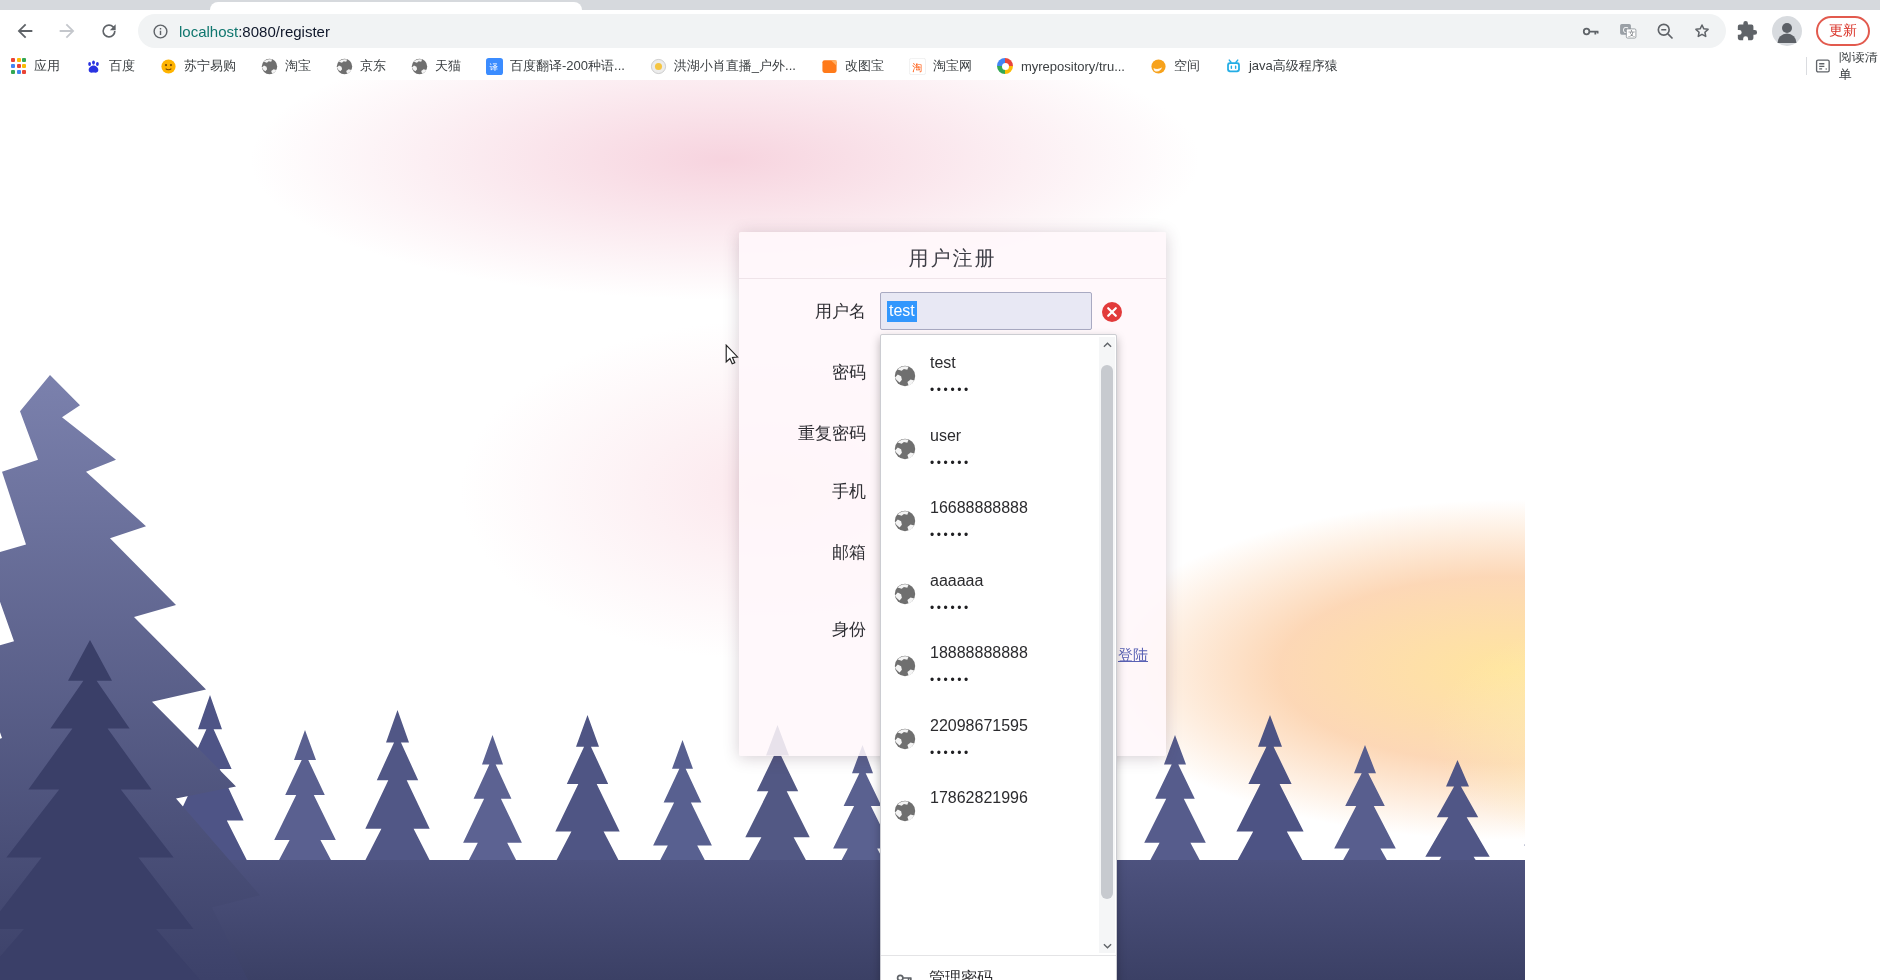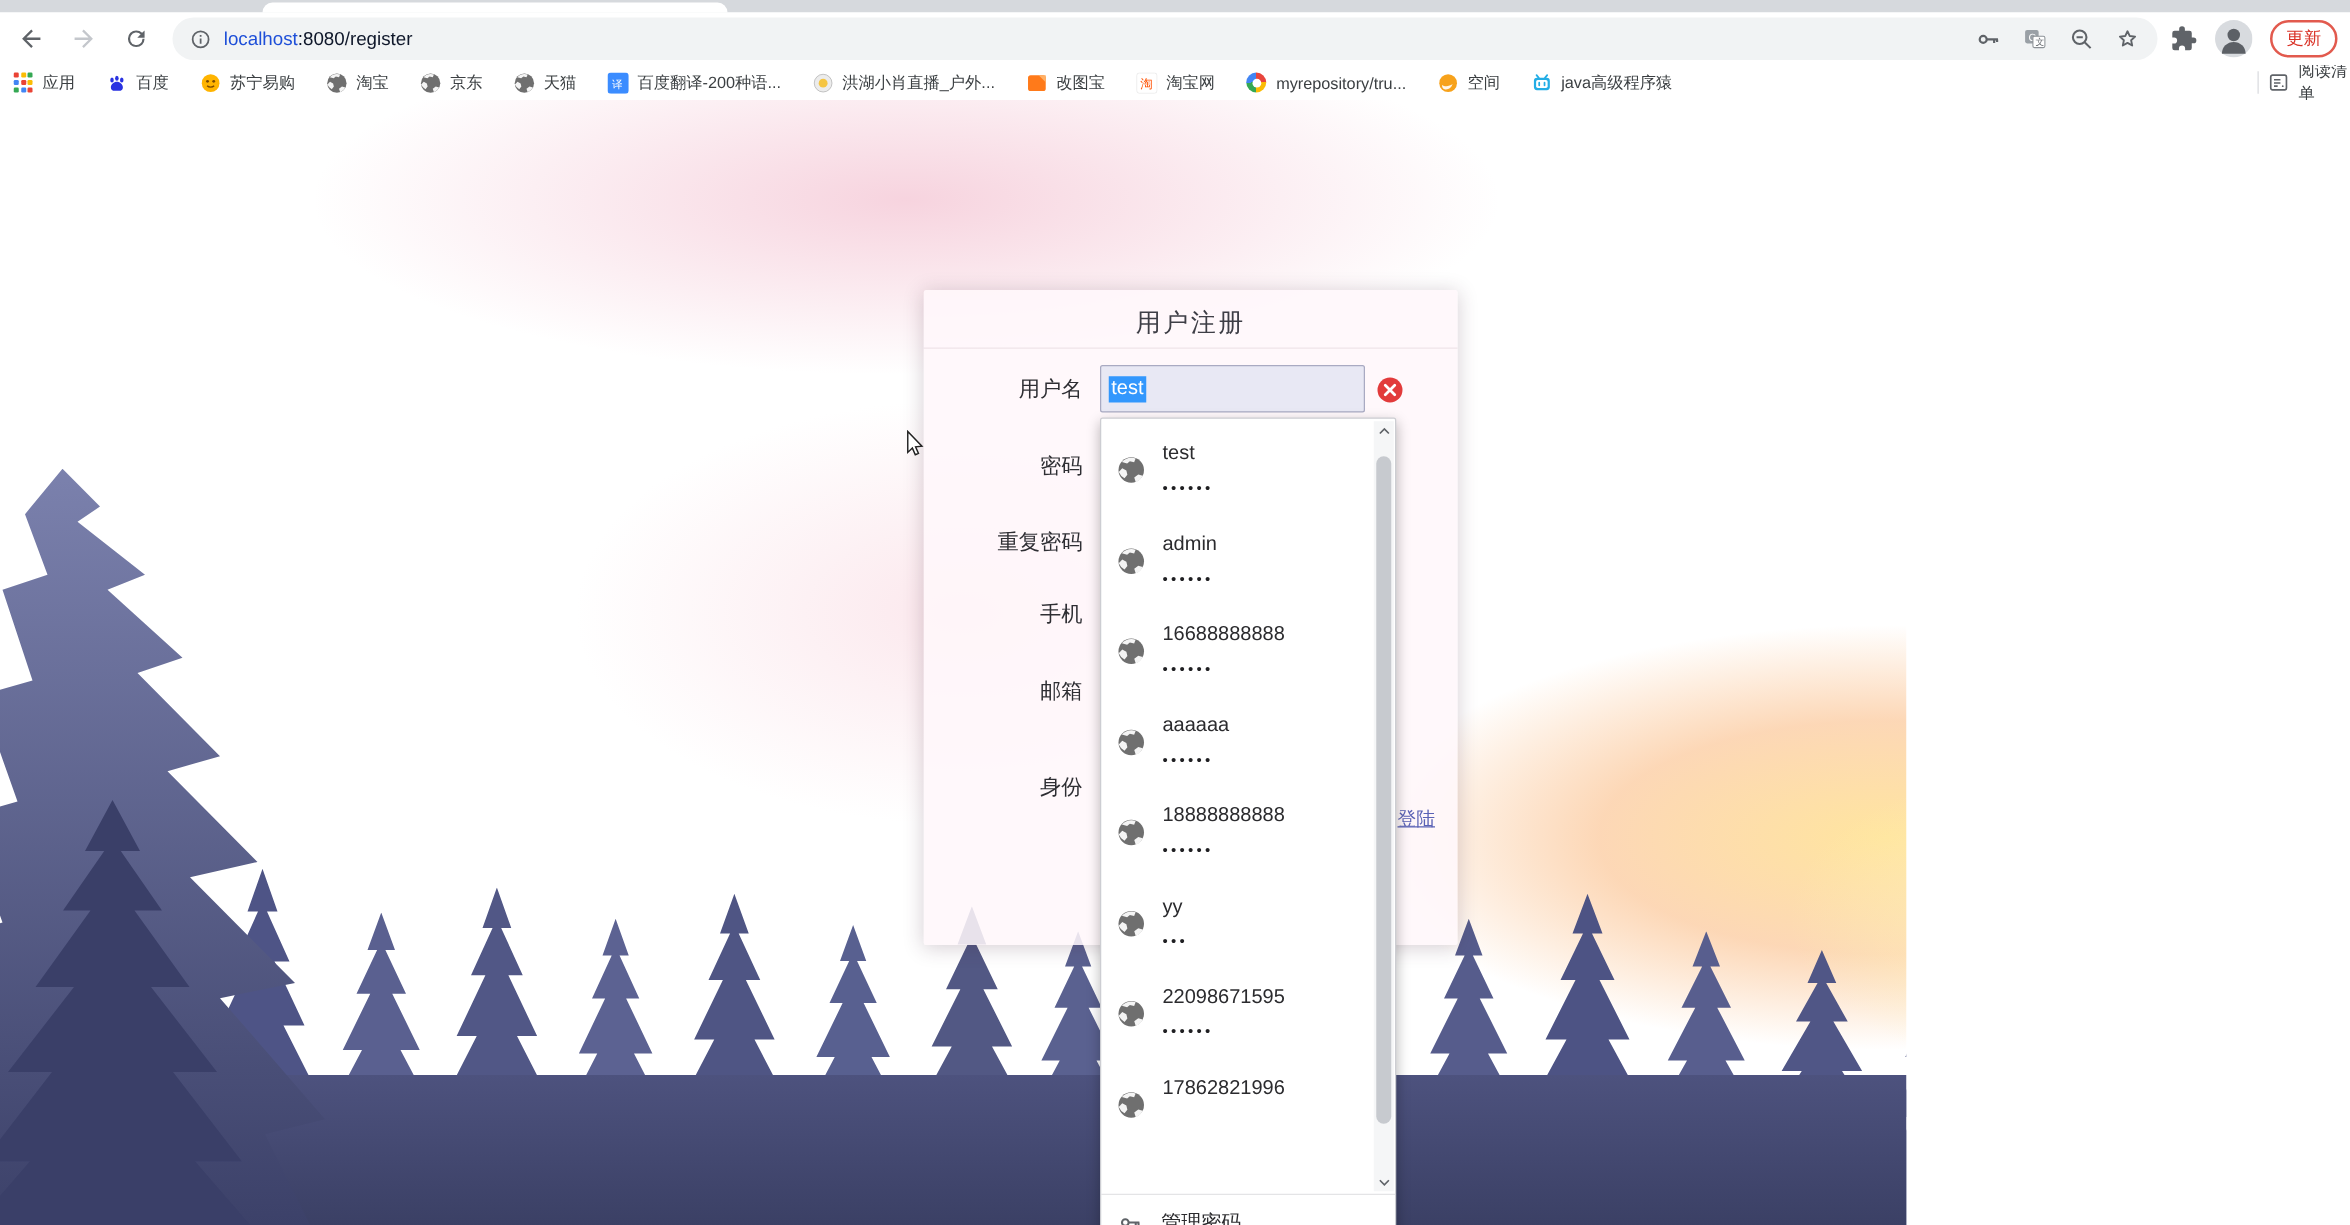--- a/index.html
+++ b/index.html
@@ -6,21 +6,21 @@
   body{width:1880px;height:980px;overflow:hidden;position:relative;
        font-family:"Liberation Sans","DejaVu Sans",sans-serif;background:#fff}
   svg{display:block}
   
   .tabstrip{position:absolute;left:0;top:0;width:1880px;height:10px;background:#d6d9dd}
   .tab{position:absolute;left:210px;top:2px;width:372px;height:8px;background:#fff;border-radius:8px 8px 0 0}
   .toolbar{position:absolute;left:0;top:10px;width:1880px;height:42px;background:#fff;display:flex;align-items:center}
   .navbtn{width:34px;height:34px;border-radius:50%;display:flex;align-items:center;justify-content:center;margin-left:8px;flex:none}
   .urlbar{flex:1;height:34px;margin:0 10px 0 12px;background:#f1f3f4;border-radius:17px;display:flex;align-items:center;padding:0 14px;min-width:0}
   .urltext{font-size:15px;margin-left:10px;white-space:nowrap}
-  .url-host{color:#1d4ed8}
+  .url-host{color:#0f766e}
   .url-path{color:#0f172a}
   .pill-icons{margin-left:auto;display:flex;align-items:center;gap:17px}
   .chrome-right{display:flex;align-items:center;gap:14px;margin-right:10px;flex:none}
   .update-btn{border:2px solid #e25a4e;color:#d93025;font-size:14px;border-radius:16px;padding:4px 11px;background:#fff;white-space:nowrap}
   
   .bookmarks{position:absolute;left:0;top:52px;width:1880px;height:28px;background:#fff;display:flex;align-items:center;padding-left:10px;overflow:hidden}
   .bm{display:flex;align-items:center;gap:7px;margin-right:25px;white-space:nowrap;flex:none}
   .bm-label{font-size:13px;color:#3c4043}
   .fav{width:17px;height:17px;display:flex;align-items:center;justify-content:center;flex:none}
   .appsgrid{display:grid;grid-template-columns:repeat(3,4px);grid-gap:1.5px}
@@ -342,21 +342,21 @@
         <span class="nm">test</span>
         <span class="mk">••••••</span>
       </div>
       <div class="ac">
         <span class="gl">
             <svg width="22" height="22" viewBox="0 0 22 22">
               <circle cx="11" cy="11" r="10.2" fill="#6f6f6f"></circle>
               <path d="M11 1.2c-3 0-5.7 1.3-7.5 3.4l4.2 1.2 2.2-1.9 3.4.8 1.2-3A10 10 0 0011 1.2zM1 12.5l2.8-2.9 3.3 1.7.8 3.4-2.3 2.8A10.2 10.2 0 011 12.5zm13.6 8.2l-1.2-3.8 3.2-2.4 3.6 1a10.2 10.2 0 01-5.6 5.2z" fill="#fff" opacity=".92"></path>
             </svg>
           </span>
-        <span class="nm">admin</span>
+        <span class="nm">user</span>
         <span class="mk">••••••</span>
       </div>
       <div class="ac">
         <span class="gl">
             <svg width="22" height="22" viewBox="0 0 22 22">
               <circle cx="11" cy="11" r="10.2" fill="#6f6f6f"></circle>
               <path d="M11 1.2c-3 0-5.7 1.3-7.5 3.4l4.2 1.2 2.2-1.9 3.4.8 1.2-3A10 10 0 0011 1.2zM1 12.5l2.8-2.9 3.3 1.7.8 3.4-2.3 2.8A10.2 10.2 0 011 12.5zm13.6 8.2l-1.2-3.8 3.2-2.4 3.6 1a10.2 10.2 0 01-5.6 5.2z" fill="#fff" opacity=".92"></path>
             </svg>
           </span>
         <span class="nm">16688888888</span>
@@ -374,30 +374,20 @@
       </div>
       <div class="ac">
         <span class="gl">
             <svg width="22" height="22" viewBox="0 0 22 22">
               <circle cx="11" cy="11" r="10.2" fill="#6f6f6f"></circle>
               <path d="M11 1.2c-3 0-5.7 1.3-7.5 3.4l4.2 1.2 2.2-1.9 3.4.8 1.2-3A10 10 0 0011 1.2zM1 12.5l2.8-2.9 3.3 1.7.8 3.4-2.3 2.8A10.2 10.2 0 011 12.5zm13.6 8.2l-1.2-3.8 3.2-2.4 3.6 1a10.2 10.2 0 01-5.6 5.2z" fill="#fff" opacity=".92"></path>
             </svg>
           </span>
         <span class="nm">18888888888</span>
         <span class="mk">••••••</span>
-      </div>
-      <div class="ac">
-        <span class="gl">
-            <svg width="22" height="22" viewBox="0 0 22 22">
-              <circle cx="11" cy="11" r="10.2" fill="#6f6f6f"></circle>
-              <path d="M11 1.2c-3 0-5.7 1.3-7.5 3.4l4.2 1.2 2.2-1.9 3.4.8 1.2-3A10 10 0 0011 1.2zM1 12.5l2.8-2.9 3.3 1.7.8 3.4-2.3 2.8A10.2 10.2 0 011 12.5zm13.6 8.2l-1.2-3.8 3.2-2.4 3.6 1a10.2 10.2 0 01-5.6 5.2z" fill="#fff" opacity=".92"></path>
-            </svg>
-          </span>
-        <span class="nm">yy</span>
-        <span class="mk">•••</span>
       </div>
       <div class="ac">
         <span class="gl">
             <svg width="22" height="22" viewBox="0 0 22 22">
               <circle cx="11" cy="11" r="10.2" fill="#6f6f6f"></circle>
               <path d="M11 1.2c-3 0-5.7 1.3-7.5 3.4l4.2 1.2 2.2-1.9 3.4.8 1.2-3A10 10 0 0011 1.2zM1 12.5l2.8-2.9 3.3 1.7.8 3.4-2.3 2.8A10.2 10.2 0 011 12.5zm13.6 8.2l-1.2-3.8 3.2-2.4 3.6 1a10.2 10.2 0 01-5.6 5.2z" fill="#fff" opacity=".92"></path>
             </svg>
           </span>
         <span class="nm">22098671595</span>
         <span class="mk">••••••</span>

